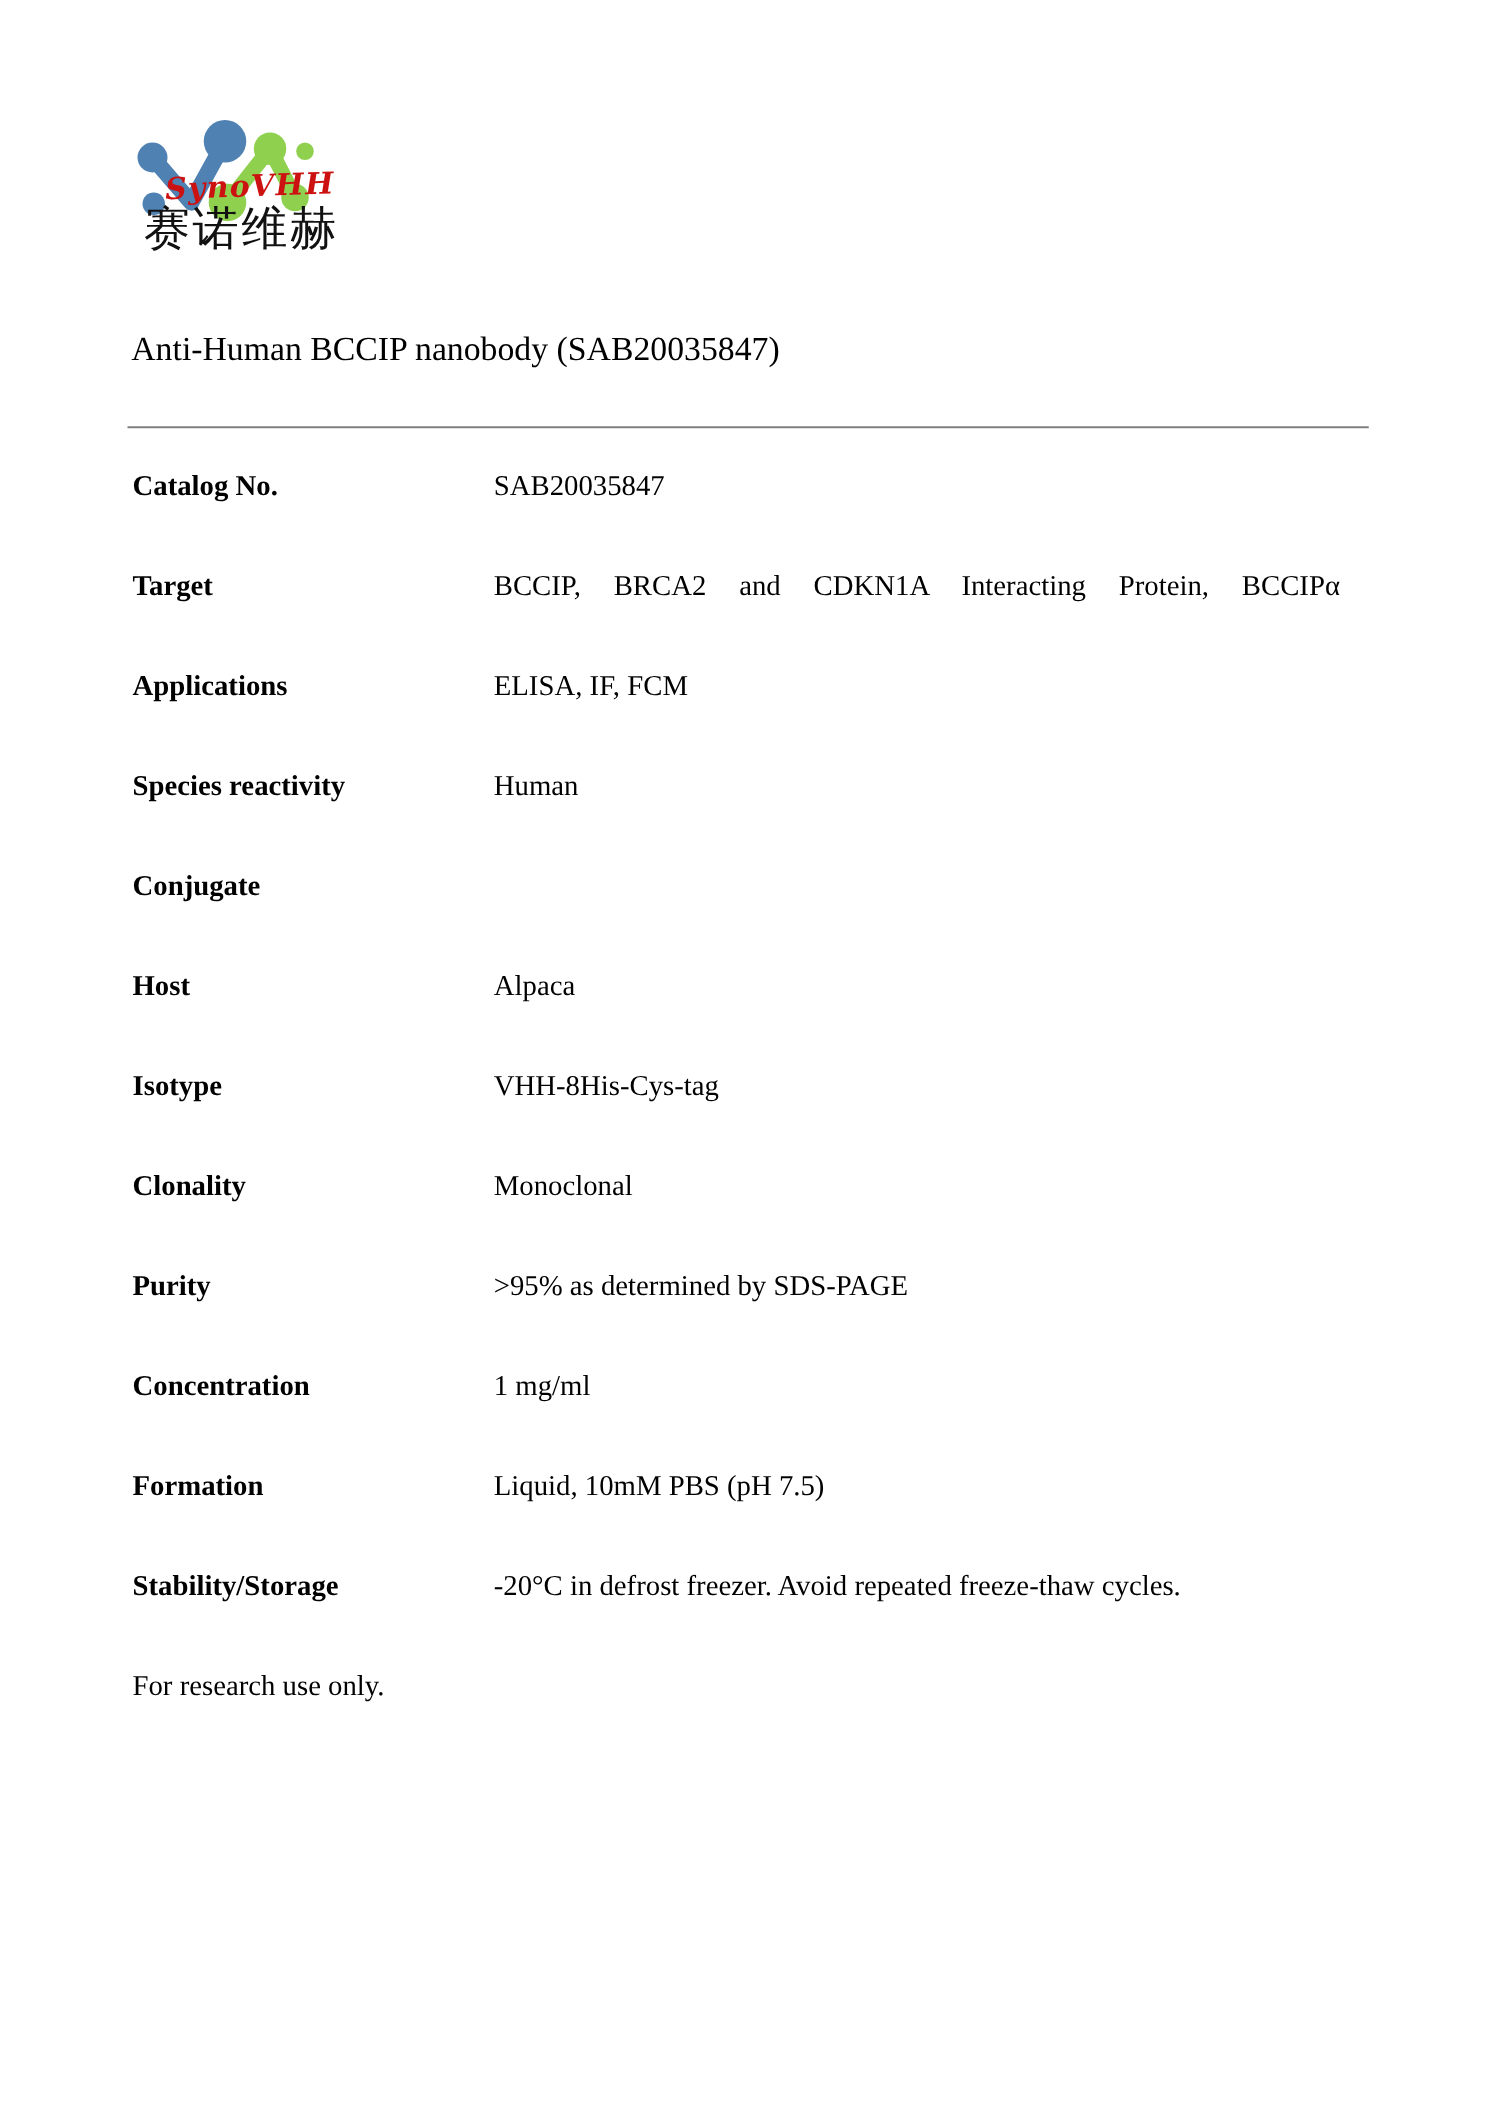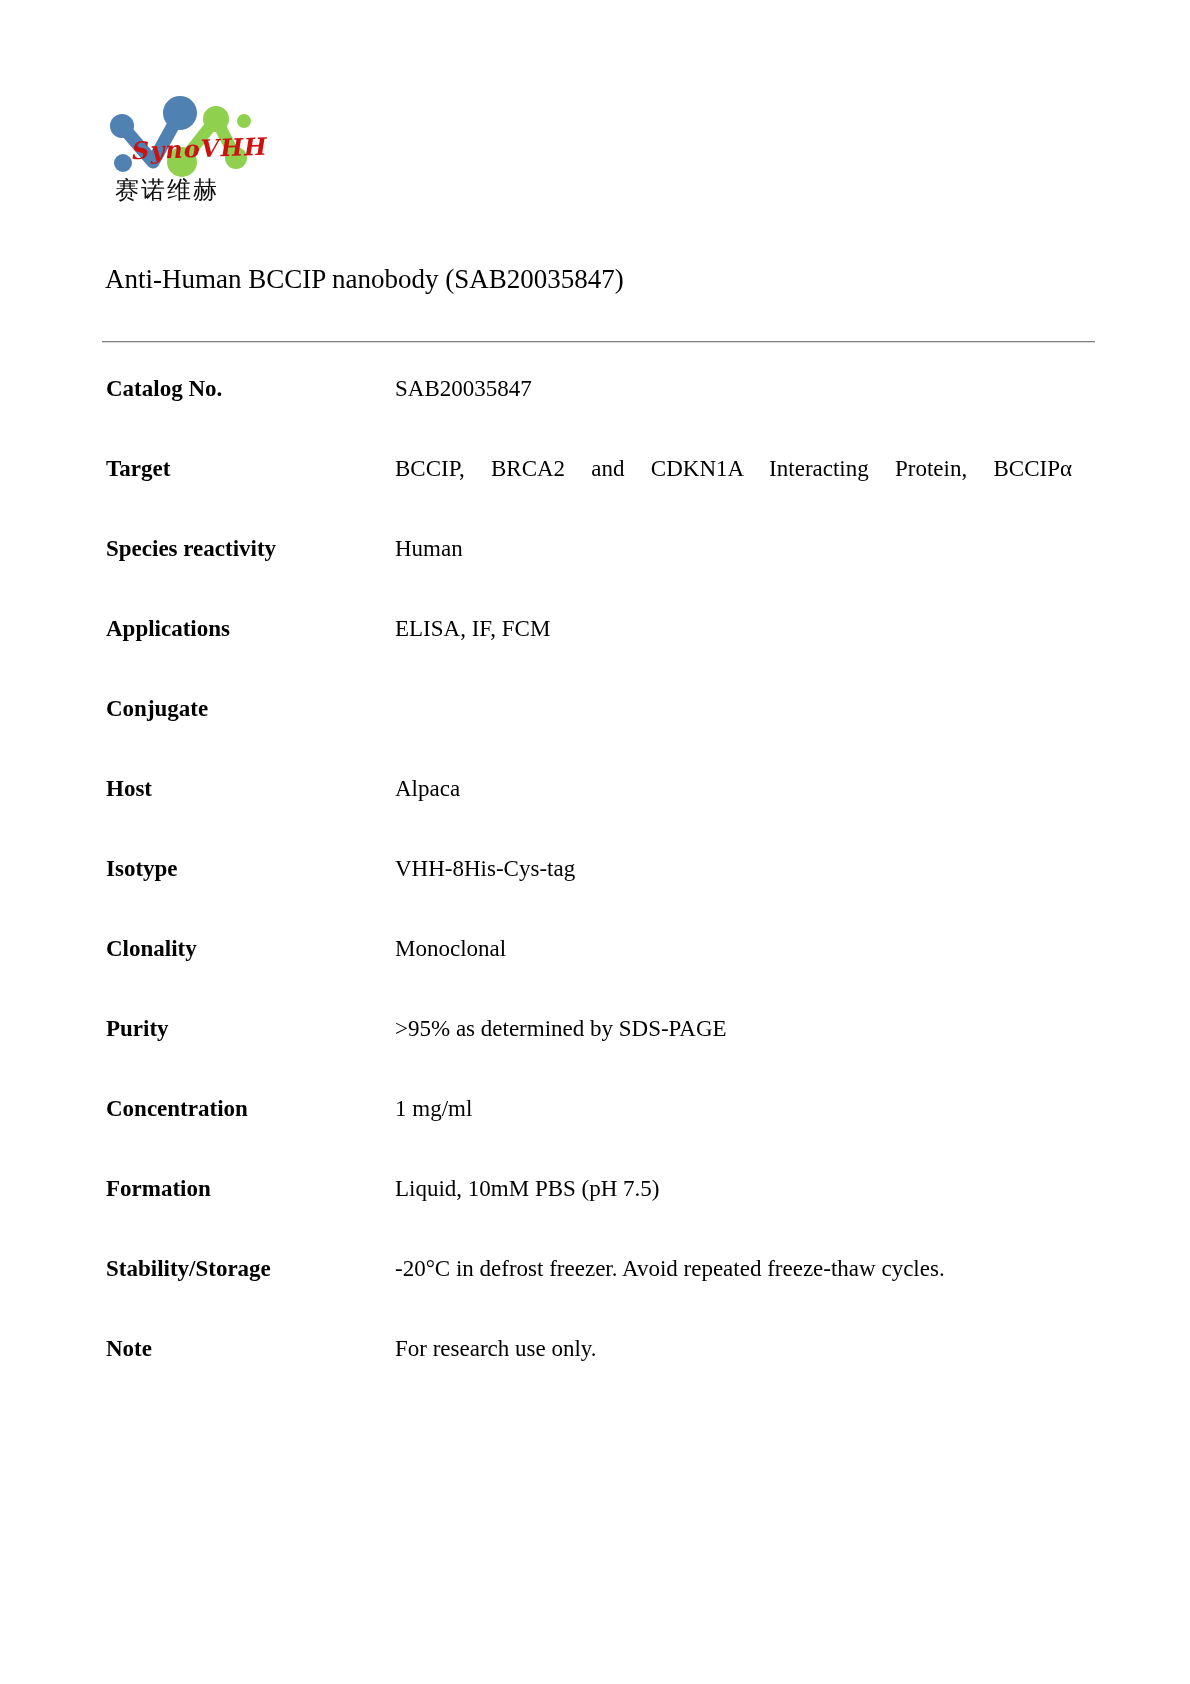--- a/index.html
+++ b/index.html
@@ -8,21 +8,21 @@
     font-family:"Liberation Serif","DejaVu Serif",serif;color:#000000;overflow:hidden;
   }
   .logo{position:absolute;left:95px;top:88px;width:220px;height:130px;}
   .logo svg{position:absolute;left:0;top:0;}
   .logo-brand{
     position:absolute;left:37px;top:46px;font-size:24px;font-style:italic;font-weight:bold;
     font-family:"DejaVu Serif","Liberation Serif",serif;letter-spacing:1px;transform:rotate(-2deg);
     white-space:nowrap;
   }
   .logo-cn{
-    position:absolute;left:20px;top:86px;font-size:24px;letter-spacing:2px;color:#111111;
+    position:absolute;left:20px;top:70px;font-size:37px;letter-spacing:2px;color:#111111;
     font-family:"DejaVu Sans","Liberation Sans",sans-serif;white-space:nowrap;
   }
   .title{position:absolute;left:105px;top:264px;font-size:27px;white-space:nowrap;text-align:right;}
   .rule{
     position:absolute;left:102px;top:341px;width:993px;height:2px;
     background:linear-gradient(to bottom,#7f7f7f 50%,#d8d8d8 50%);
   }
   .spec-table{position:absolute;left:106px;top:349px;width:966px;font-size:23px;}
   .row{display:flex;align-items:center;min-height:80px;}
   .label{flex:0 0 289px;width:289px;font-weight:bold;line-height:30px;}
@@ -63,27 +63,27 @@
     <div class="label">Catalog No.</div>
     <div class="value">SAB20035847</div>
   </div>
 
   <div class="row">
     <div class="label">Target</div>
     <div class="value justify-last">BCCIP, BRCA2 and CDKN1A Interacting Protein, BCCIPα</div>
   </div>
 
   <div class="row">
-    <div class="label">Species reactivity</div>
-    <div class="value">Human</div>
+    <div class="label">Applications</div>
+    <div class="value">ELISA, IF, FCM</div>
   </div>
 
   <div class="row">
-    <div class="label">Applications</div>
-    <div class="value">ELISA, IF, FCM</div>
+    <div class="label">Species reactivity</div>
+    <div class="value">Human</div>
   </div>
 
   <div class="row">
     <div class="label">Conjugate</div>
   </div>
 
   <div class="row">
     <div class="label">Host</div>
     <div class="value">Alpaca</div>
   </div>
@@ -112,18 +112,17 @@
     <div class="label">Formation</div>
     <div class="value">Liquid, 10mM PBS (pH 7.5)</div>
   </div>
 
   <div class="row">
     <div class="label">Stability/Storage</div>
     <div class="value">-20°C in defrost freezer. Avoid repeated freeze-thaw cycles.</div>
   </div>
 
   <div class="row">
-    <div class="label">Note</div>
     <div class="value">For research use only.</div>
   </div>
 </div>
 
 </div>
 
 </body></html>

